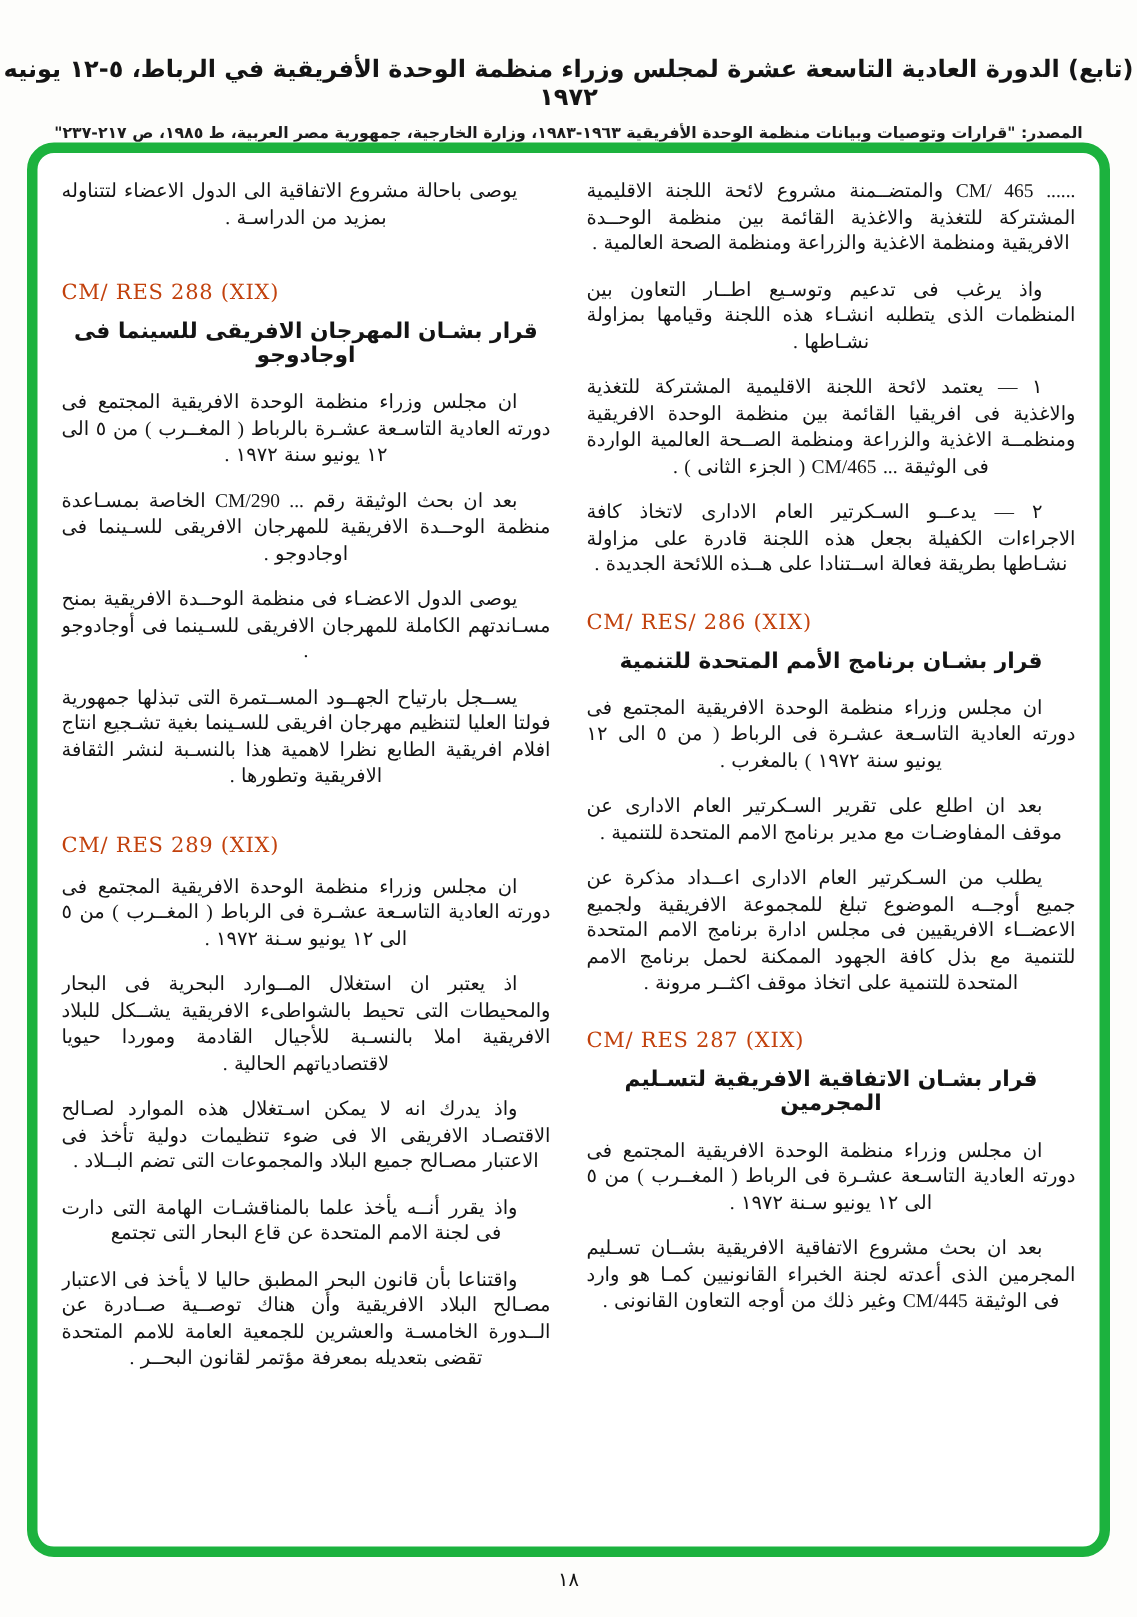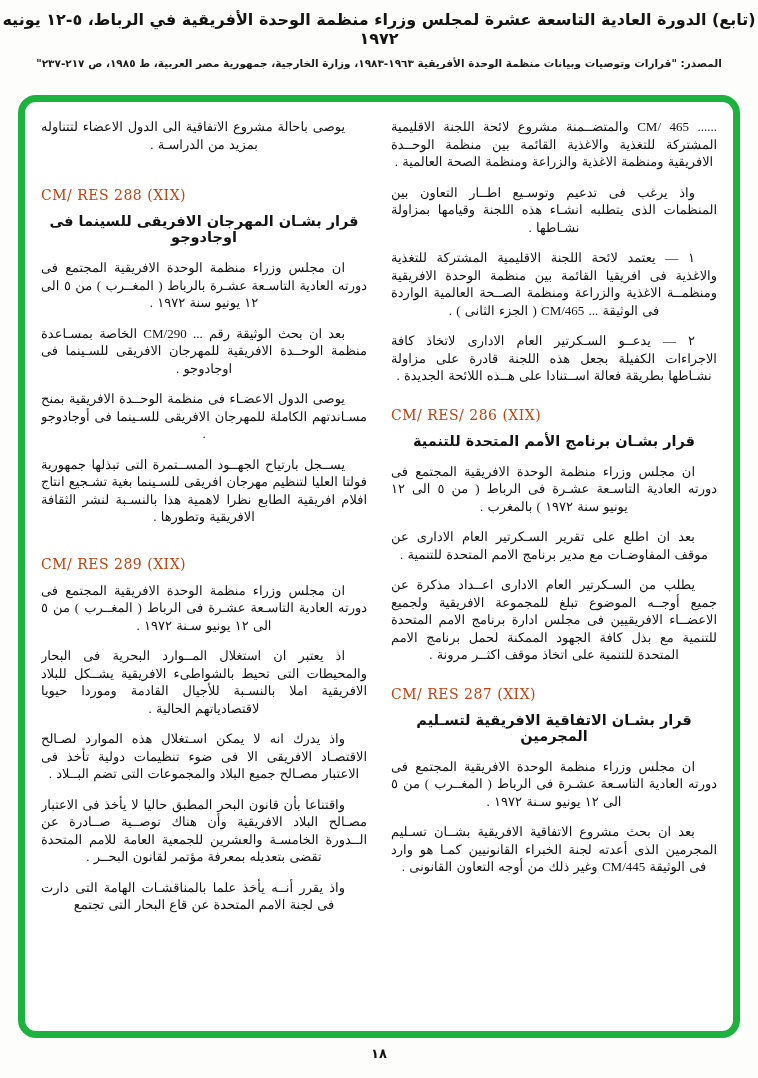--- a/index.html
+++ b/index.html
@@ -8,21 +8,21 @@
     background:#fdfdfb;
     font-family:"DejaVu Sans", sans-serif;
     color:#141414;
     overflow:hidden;
   }
   .h-title{
     direction:rtl;
     text-align:center;
     font-weight:bold;
     font-size:16px;
-    padding-top:10px;
+    padding-top:36px;
     letter-spacing:0;
   }
   .h-source{
     direction:rtl;
     text-align:center;
     font-weight:bold;
     font-size:10.5px;
     margin-top:9px;
     color:#1c1c1c;
   }
@@ -73,21 +73,21 @@
     text-align:center;
     font-weight:bold;
     font-size:14.5px;
     margin:2px 0 14px 0;
   }
   .pgnum{
     position:absolute;
     left:0; top:1046px;
     width:758px;
     text-align:center;
-    font-weight:bold;
+    font-weight:normal;
     font-size:13px;
   }
 </style>
 </head>
 <body>
 
 <header>
   <div class="h-title">(تابع) الدورة العادية التاسعة عشرة لمجلس وزراء منظمة الوحدة الأفريقية في الرباط، ٥-١٢ يونيه ١٩٧٢</div>
   <div class="h-source">المصدر: "قرارات وتوصيات وبيانات منظمة الوحدة الأفريقية ١٩٦٣-١٩٨٣، وزارة الخارجية، جمهورية مصر العربية، ط ١٩٨٥، ص ٢١٧-٢٣٧"</div>
 </header>
@@ -116,22 +116,22 @@
       <div class="cmres" style="margin-top:34px;">CM/ RES 288 (XIX)</div>
       <h3 class="restitle">قرار بشـان المهرجان الافريقى للسينما فى اوجادوجو</h3>
       <p class="para">ان مجلس وزراء منظمة الوحدة الافريقية المجتمع فى دورته العادية التاسـعة عشـرة بالرباط ( المغــرب ) من ٥ الى ١٢ يونيو سنة ١٩٧٢ .</p>
       <p class="para">بعد ان بحث الوثيقة رقم ... CM/290 الخاصة بمسـاعدة منظمة الوحــدة الافريقية للمهرجان الافريقى للسـينما فى اوجادوجو .</p>
       <p class="para">يوصى الدول الاعضـاء فى منظمة الوحــدة الافريقية بمنح مسـاندتهم الكاملة للمهرجان الافريقى للسـينما فى أوجادوجو .</p>
       <p class="para">يســجل بارتياح الجهــود المســتمرة التى تبذلها جمهورية فولتا العليا لتنظيم مهرجان افريقى للسـينما بغية تشـجيع انتاج افلام افريقية الطابع نظرا لاهمية هذا بالنسـبة لنشر الثقافة الافريقية وتطورها .</p>
       <div class="cmres" style="margin-top:30px;">CM/ RES 289 (XIX)</div>
       <p class="para">ان مجلس وزراء منظمة الوحدة الافريقية المجتمع فى دورته العادية التاسـعة عشـرة فى الرباط ( المغــرب ) من ٥ الى ١٢ يونيو سـنة ١٩٧٢ .</p>
       <p class="para">اذ يعتبر ان استغلال المــوارد البحرية فى البحار والمحيطات التى تحيط بالشواطىء الافريقية يشــكل للبلاد الافريقية املا بالنسـبة للأجيال القادمة وموردا حيويا لاقتصادياتهم الحالية .</p>
       <p class="para">واذ يدرك انه لا يمكن اسـتغلال هذه الموارد لصـالح الاقتصـاد الافريقى الا فى ضوء تنظيمات دولية تأخذ فى الاعتبار مصـالح جميع البلاد والمجموعات التى تضم البــلاد .</p>
+      <p class="para">واذ يقرر أنــه يأخذ علما بالمناقشـات الهامة التى دارت فى لجنة الامم المتحدة عن قاع البحار التى تجتمع</p>
       <p class="para">واقتناعا بأن قانون البحر المطبق حاليا لا يأخذ فى الاعتبار مصـالح البلاد الافريقية وأن هناك توصــية صــادرة عن الــدورة الخامسـة والعشرين للجمعية العامة للامم المتحدة تقضى بتعديله بمعرفة مؤتمر لقانون البحــر .</p>
-      <p class="para">واذ يقرر أنــه يأخذ علما بالمناقشـات الهامة التى دارت فى لجنة الامم المتحدة عن قاع البحار التى تجتمع</p>
     </section>
 
   </div>
 </main>
 
 <footer>
   <div class="pgnum">١٨</div>
 </footer>
 
 </body></html>

